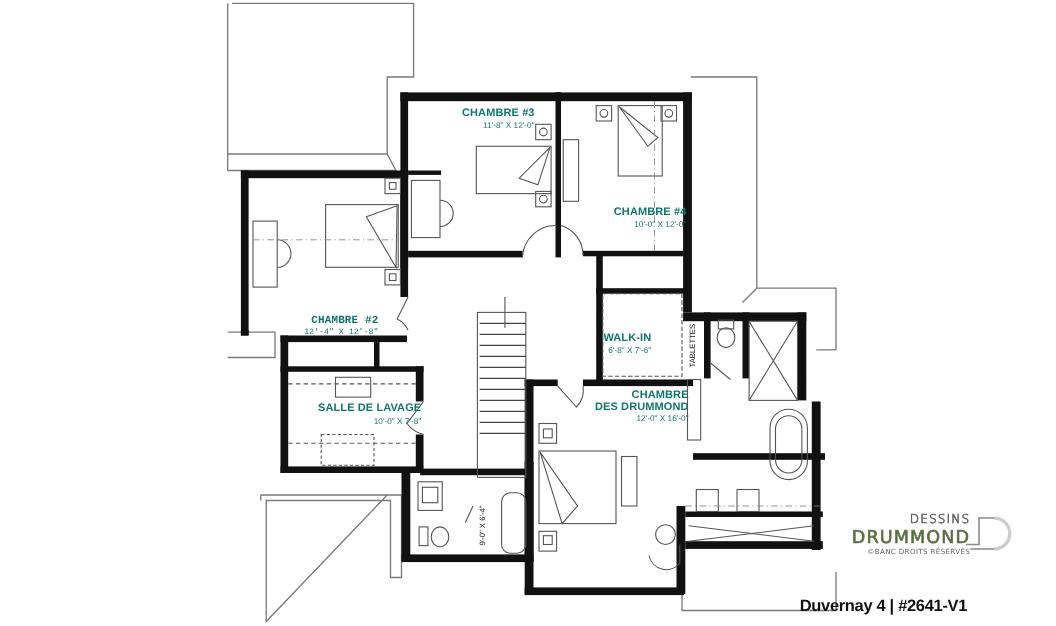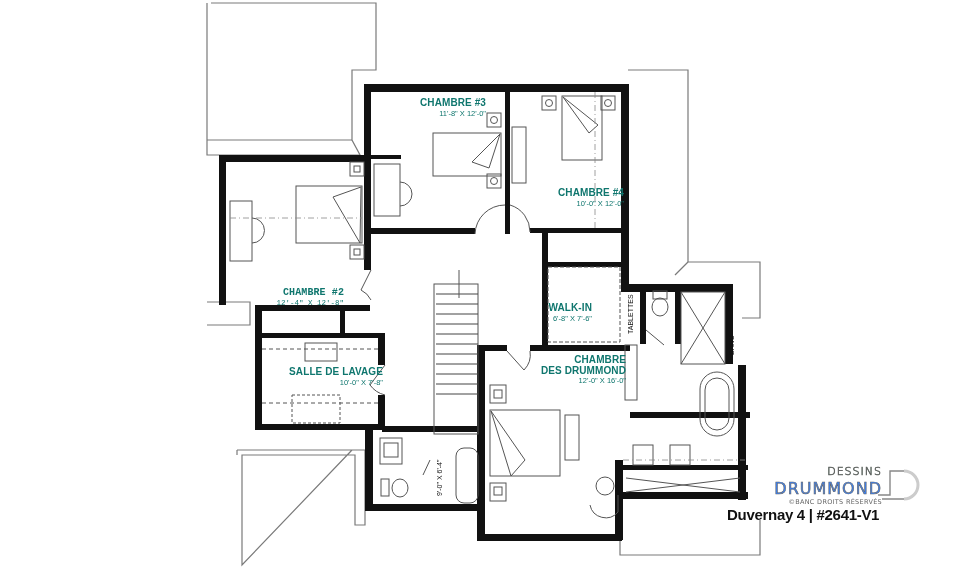--- a/index.html
+++ b/index.html
@@ -4,23 +4,23 @@
 <style>
   html, body { margin:0; padding:0; background:#ffffff; }
   body { width:960px; height:569px; position:relative; overflow:hidden; font-family:"Liberation Sans", sans-serif; }
   #plan { position:absolute; left:0; top:0; width:960px; height:569px; }
   .room-label { position:absolute; text-align:right; color:#0f766e; font-family:"Liberation Sans", sans-serif; line-height:1.05; }
   .room-name { font-weight:bold; font-size:10px; letter-spacing:0.1px; display:block; }
   .room-dim { font-size:7.5px; display:block; margin-top:1px; }
   .vert { position:absolute; font-size:7px; color:#111; transform-origin:left top; white-space:nowrap; font-family:"Liberation Sans", sans-serif; }
   .brand { position:absolute; right:78px; top:463px; text-align:right; color:#555; font-family:"DejaVu Sans", sans-serif; }
   .brand .l1 { font-size:11px; letter-spacing:1px; color:#14532d; -webkit-text-stroke:0.6px #666; display:block; line-height:17px; font-weight:300;}
-  .brand .l2 { font-size:16px; letter-spacing:1px; color:#3b82f6; -webkit-text-stroke:0.6px #666; display:block; line-height:17px;margin-left:38px;}
+  .brand .l2 { font-size:16px; letter-spacing:1px; color:#4d7c0f; -webkit-text-stroke:0.6px #666; display:block; line-height:17px;margin-left:38px;}
   .brand .l3 { font-size:6.5px; letter-spacing:0.3px; color:#666; display:block; margin-top:1px;}
-  .caption { position:absolute; left:727px; top:506px; font-size:15px; font-weight:bold; color:#111; font-family:"Liberation Sans", sans-serif; letter-spacing:-0.3px; }
+  .caption { position:absolute; left:727px; top:542px; font-size:15px; font-weight:bold; color:#111; font-family:"Liberation Sans", sans-serif; letter-spacing:-0.3px; }
   .logo-mark { position:absolute; left:874px; top:465px; }
 </style>
 </head>
 <body>
 
 <svg id="plan" viewBox="0 0 960 569" xmlns="http://www.w3.org/2000/svg">
   <g fill="none" stroke="#7a7a7a" stroke-width="1.2">
 
     <path d="M211 3 L376 3 L376 70 L352 70 L352 140 L360 155 L207 155 L207 3"></path>
     <path d="M207 140 L352 140"></path>

